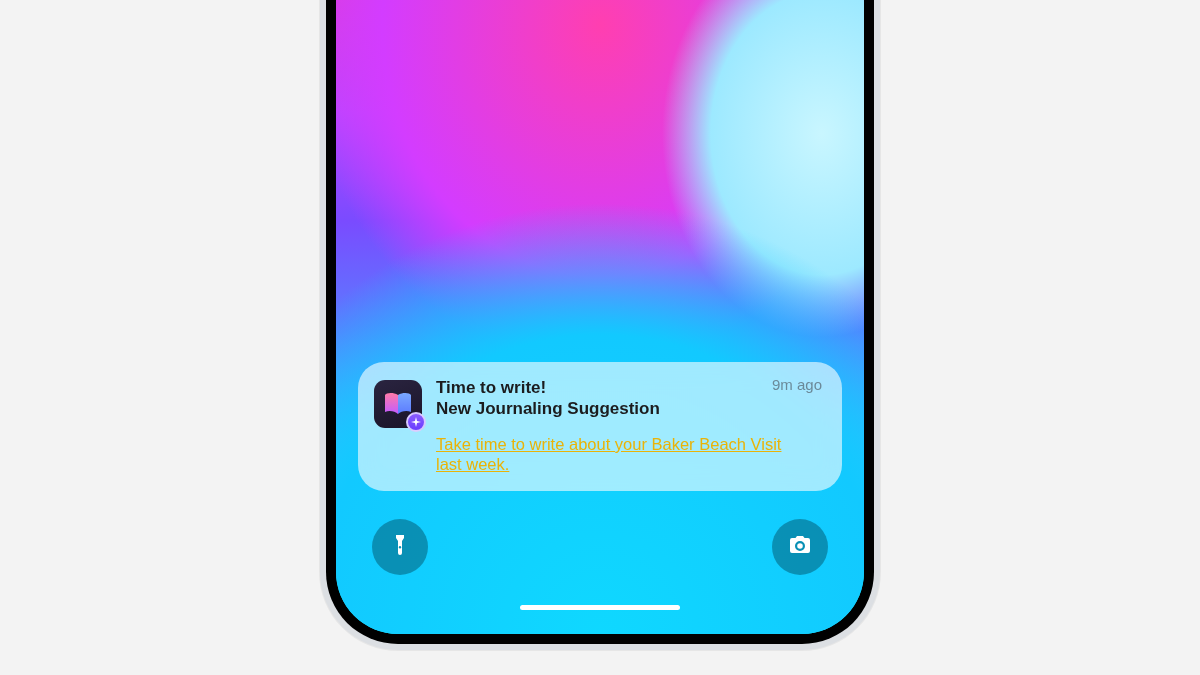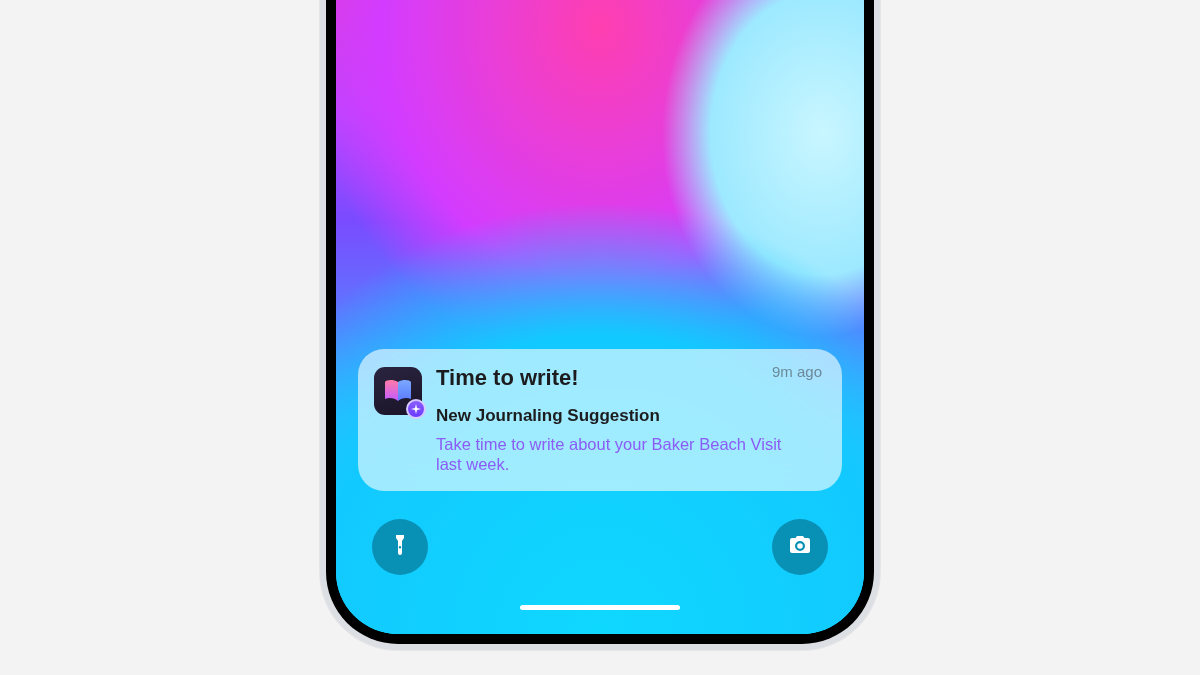--- a/index.html
+++ b/index.html
@@ -121,37 +121,38 @@
     border-radius: 50%;
     background: linear-gradient(180deg, #8a5cff 0%, #6a3cff 100%);
     border: 2px solid rgba(255,255,255,0.7);
     display: flex;
     align-items: center;
     justify-content: center;
   }
   .app-badge svg { width: 10px; height: 10px; }
   .notif-text { flex: 1; min-width: 0; }
   .notif-title {
-    font-size: 22px;
+    font-size: 17px;
     font-weight: 600;
     line-height: 1.2;
   }
   .notif-subtitle {
     font-size: 17px;
     font-weight: 600;
     line-height: 1.2;
-    margin-top: 15px;
+    margin-top: 1px;
   }
   .notif-body {
     font-size: 16.5px;
     font-weight: 400;
     line-height: 1.25;
-    margin-top: 7px;
-    color: #8b5cf6;
+    margin-top: 14px;
+    color: #eab308;
     max-width: 350px;
+    text-decoration: underline;
   }
 
   
   .quick-actions {
     display: flex;
     justify-content: space-between;
     padding: 0 14px;
     margin-bottom: 30px;
   }
   .qa-btn {

